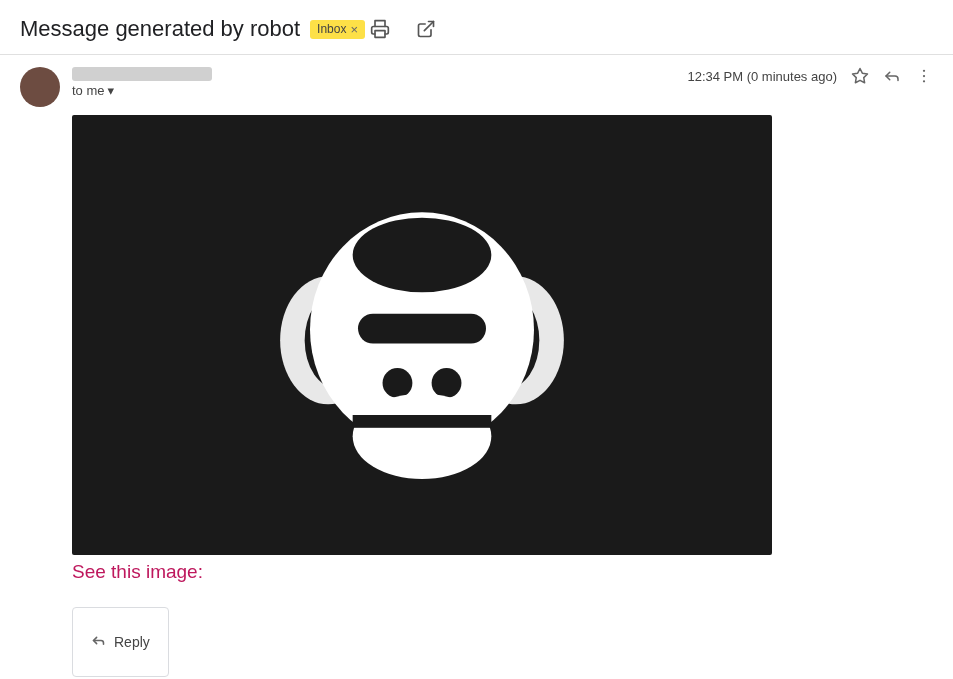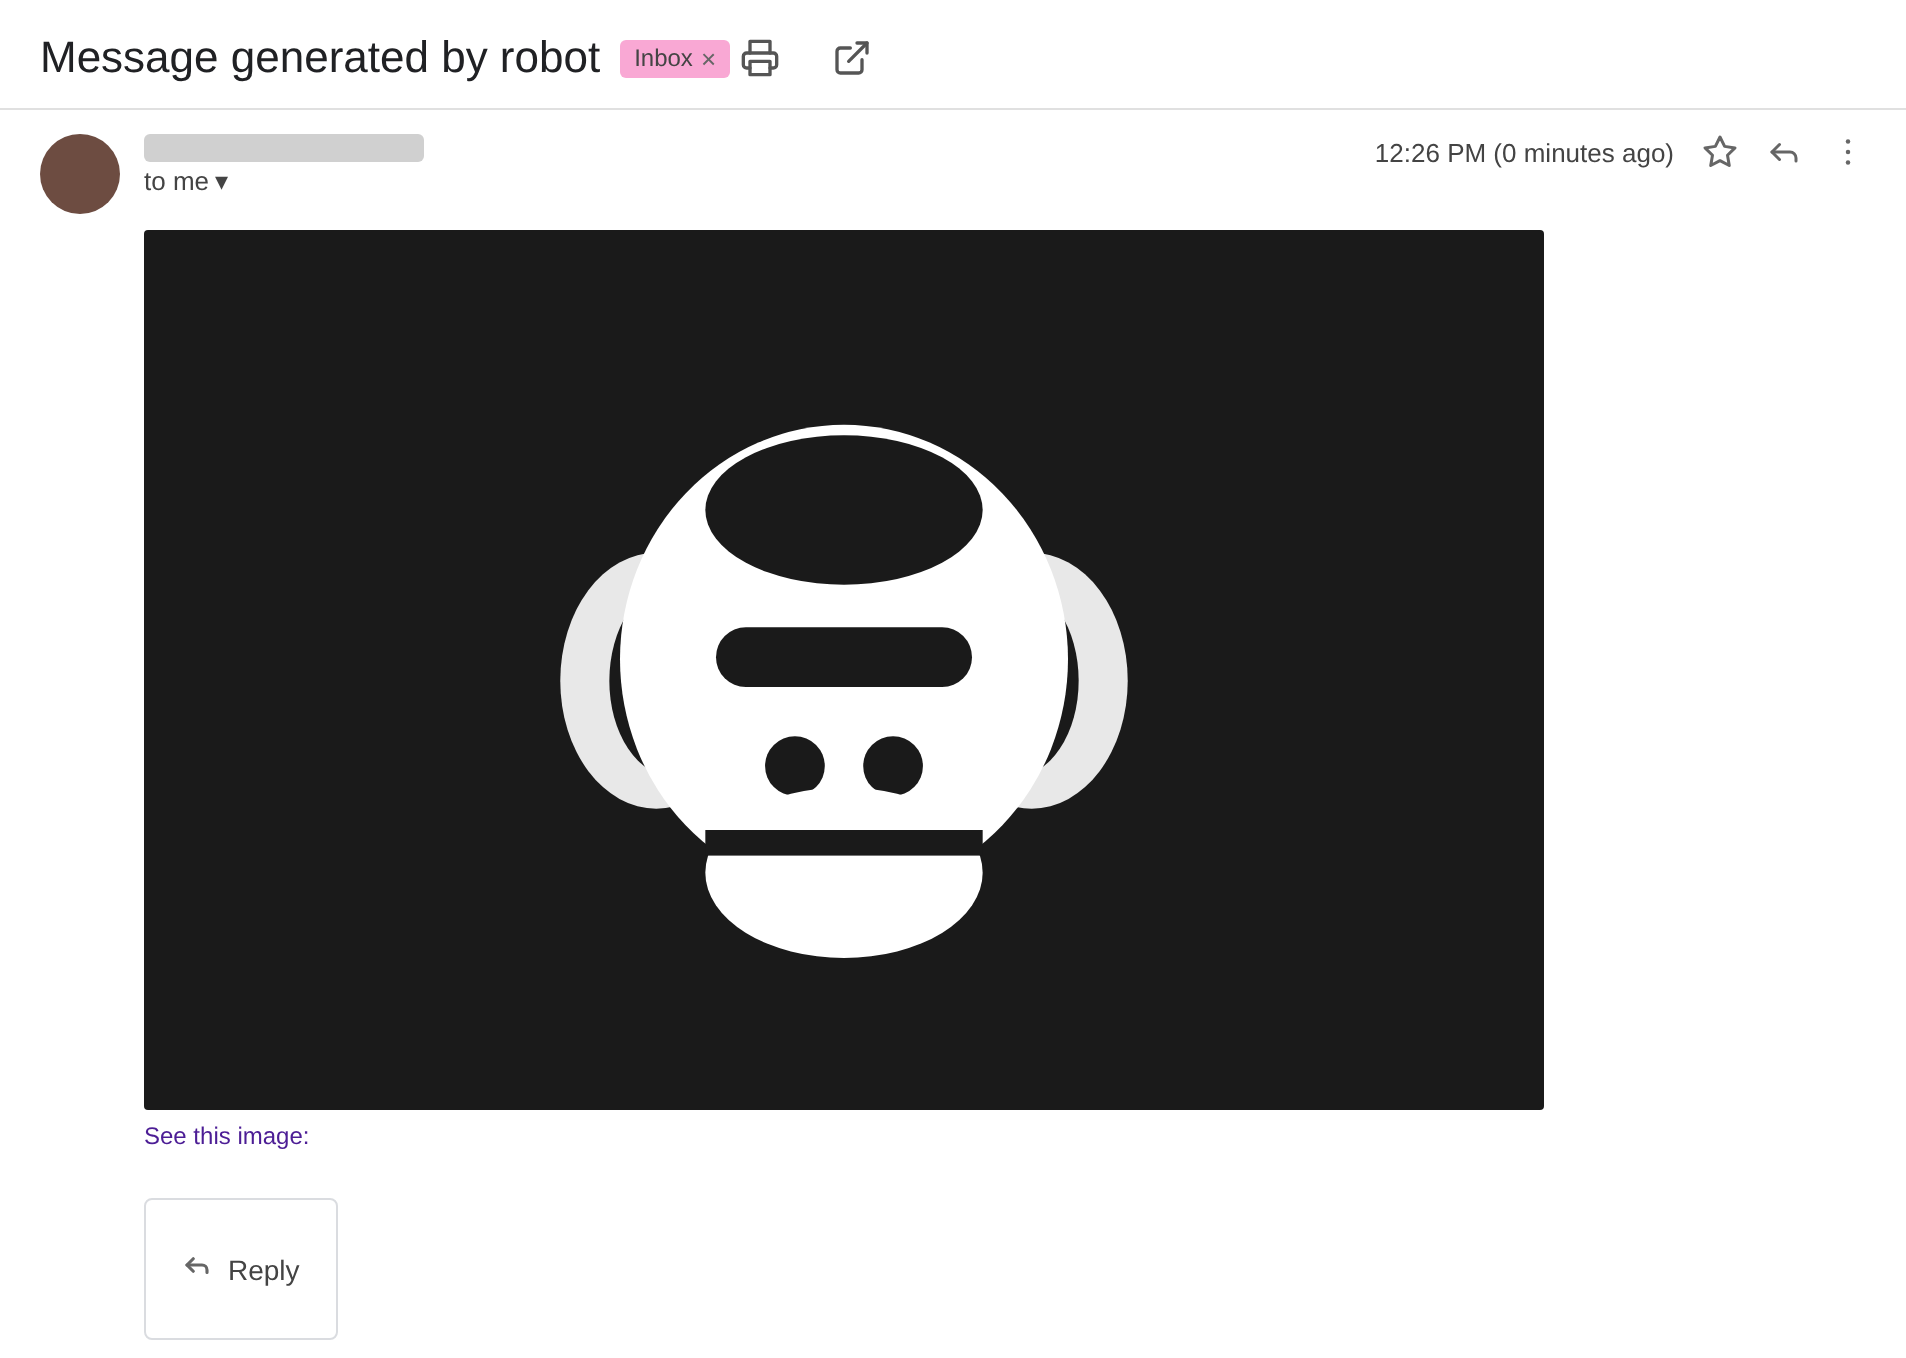--- a/index.html
+++ b/index.html
@@ -24,21 +24,21 @@
       gap: 10px;
     }
     .email-subject {
       font-size: 22px;
       font-weight: 400;
       color: #202124;
     }
     .inbox-badge {
       display: inline-flex;
       align-items: center;
-      background: #f9a8d4;
+      background: #fde047;
       border-radius: 3px;
       padding: 2px 7px;
       font-size: 12px;
       color: #444;
       gap: 4px;
     }
     .badge-x {
       cursor: pointer;
       font-size: 13px;
       color: #666;
@@ -202,21 +202,21 @@
     <div class="avatar"></div>
     <div class="sender-info">
       <div class="sender-name-blur"></div>
       <div class="sender-to">
         <span>to me</span>
         <span style="cursor:pointer;">▾</span>
       </div>
     </div>
   </div>
   <div class="sender-right">
-    <span class="timestamp">12:26 PM (0 minutes ago)</span>
+    <span class="timestamp">12:34 PM (0 minutes ago)</span>
     <div class="action-icons">
       <button class="action-icon-btn" title="Star">
         <svg width="18" height="18" viewBox="0 0 24 24" fill="none" stroke="#666" stroke-width="2" stroke-linecap="round" stroke-linejoin="round">
           <polygon points="12 2 15.09 8.26 22 9.27 17 14.14 18.18 21.02 12 17.77 5.82 21.02 7 14.14 2 9.27 8.91 8.26 12 2"></polygon>
         </svg>
       </button>
       <button class="action-icon-btn" title="Reply">
         <svg width="18" height="18" viewBox="0 0 24 24" fill="none" stroke="#666" stroke-width="2" stroke-linecap="round" stroke-linejoin="round">
           <polyline points="9 17 4 12 9 7"></polyline>
           <path d="M20 18v-2a4 4 0 0 0-4-4H4"></path>
@@ -254,21 +254,21 @@
       <ellipse cx="150" cy="245" rx="65" ry="40" fill="white"></ellipse>
 
       <rect x="85" y="225" width="130" height="12" fill="#1a1a1a"></rect>
 
       <ellipse cx="150" cy="75" rx="65" ry="35" fill="#1a1a1a"></ellipse>
     </svg>
   </div>
 </div>
 
 <div class="see-image-row">
-  <span style="font-size:12px;color:#4c1d95;">See this image:</span>
+  <span style="font-size:19px;color:#be185d;">See this image:</span>
 </div>
 
 <div class="action-buttons">
   <button class="action-btn">
     <span style="font-size:15px;color:#666;">
       <svg width="15" height="15" viewBox="0 0 24 24" fill="none" stroke="#666" stroke-width="2.5" stroke-linecap="round" stroke-linejoin="round">
         <polyline points="9 17 4 12 9 7"></polyline>
         <path d="M20 18v-2a4 4 0 0 0-4-4H4"></path>
       </svg>
     </span>

